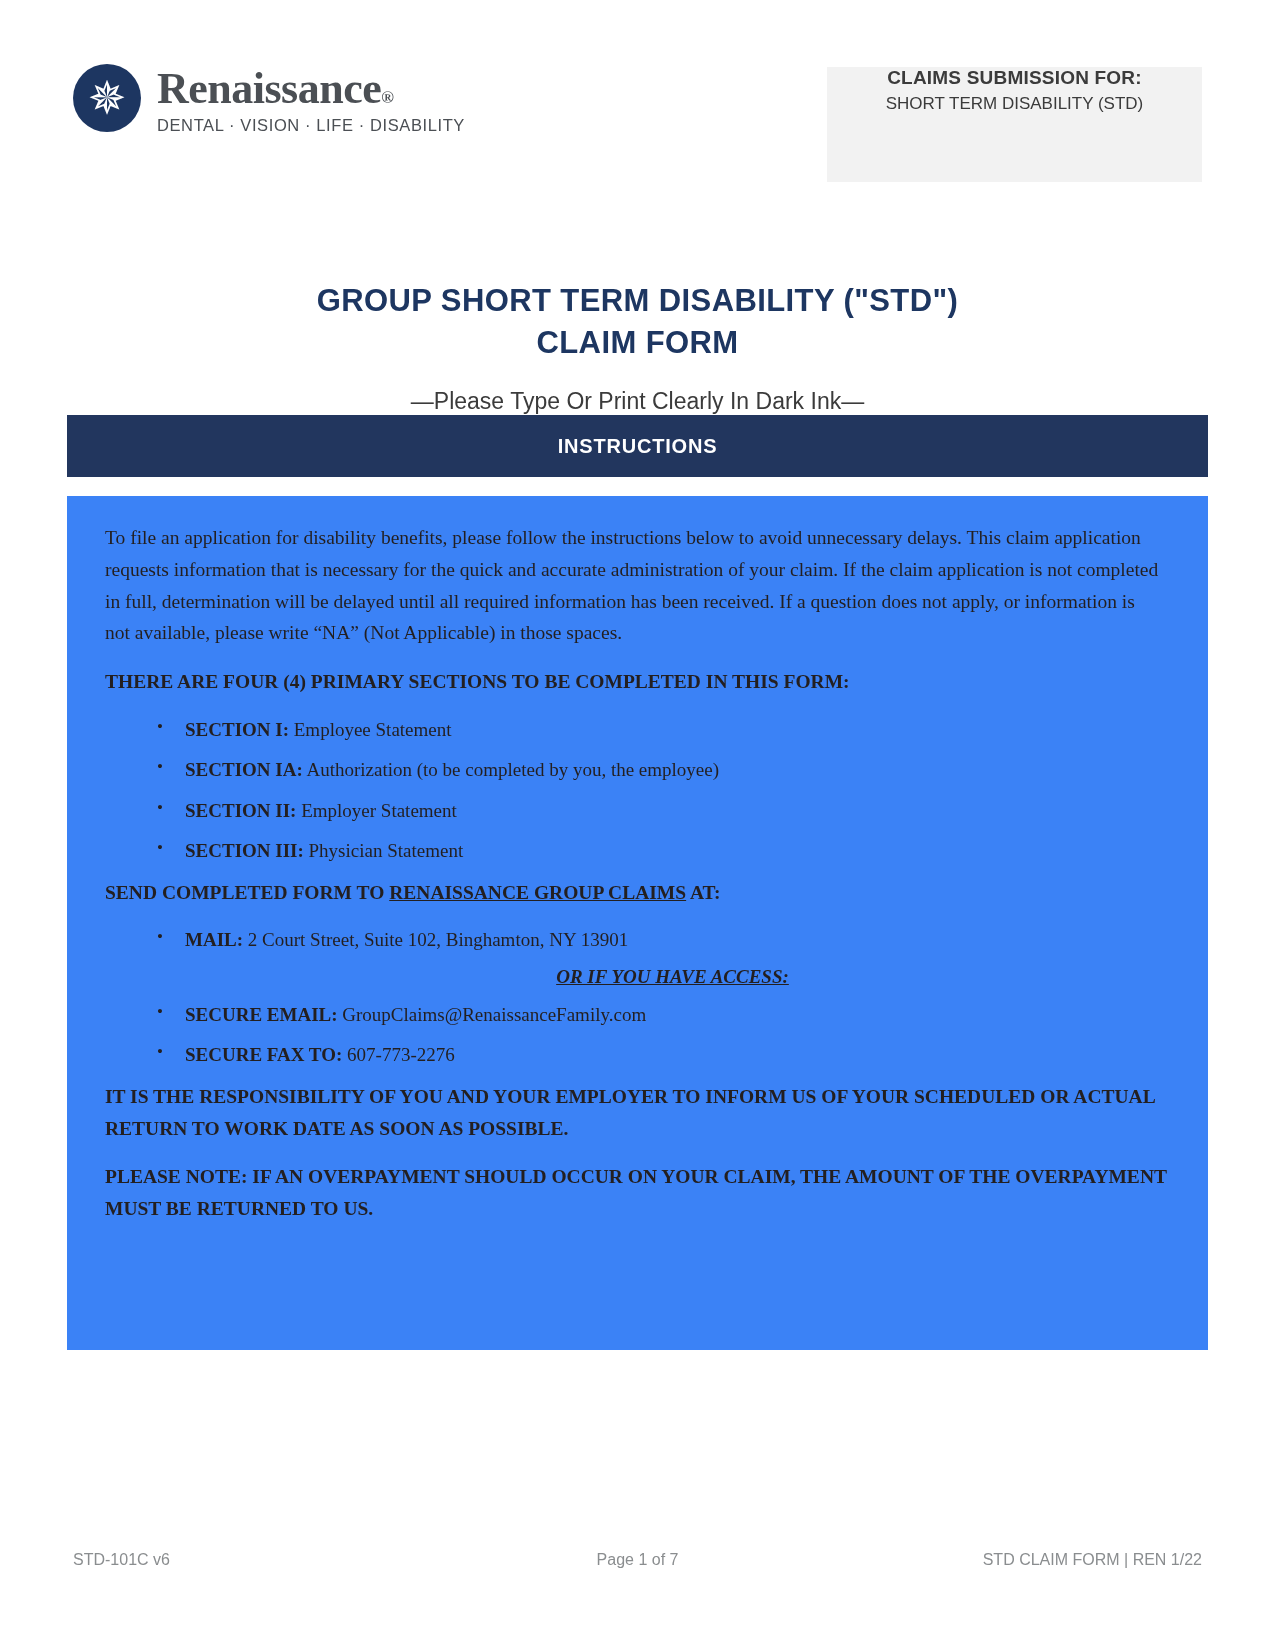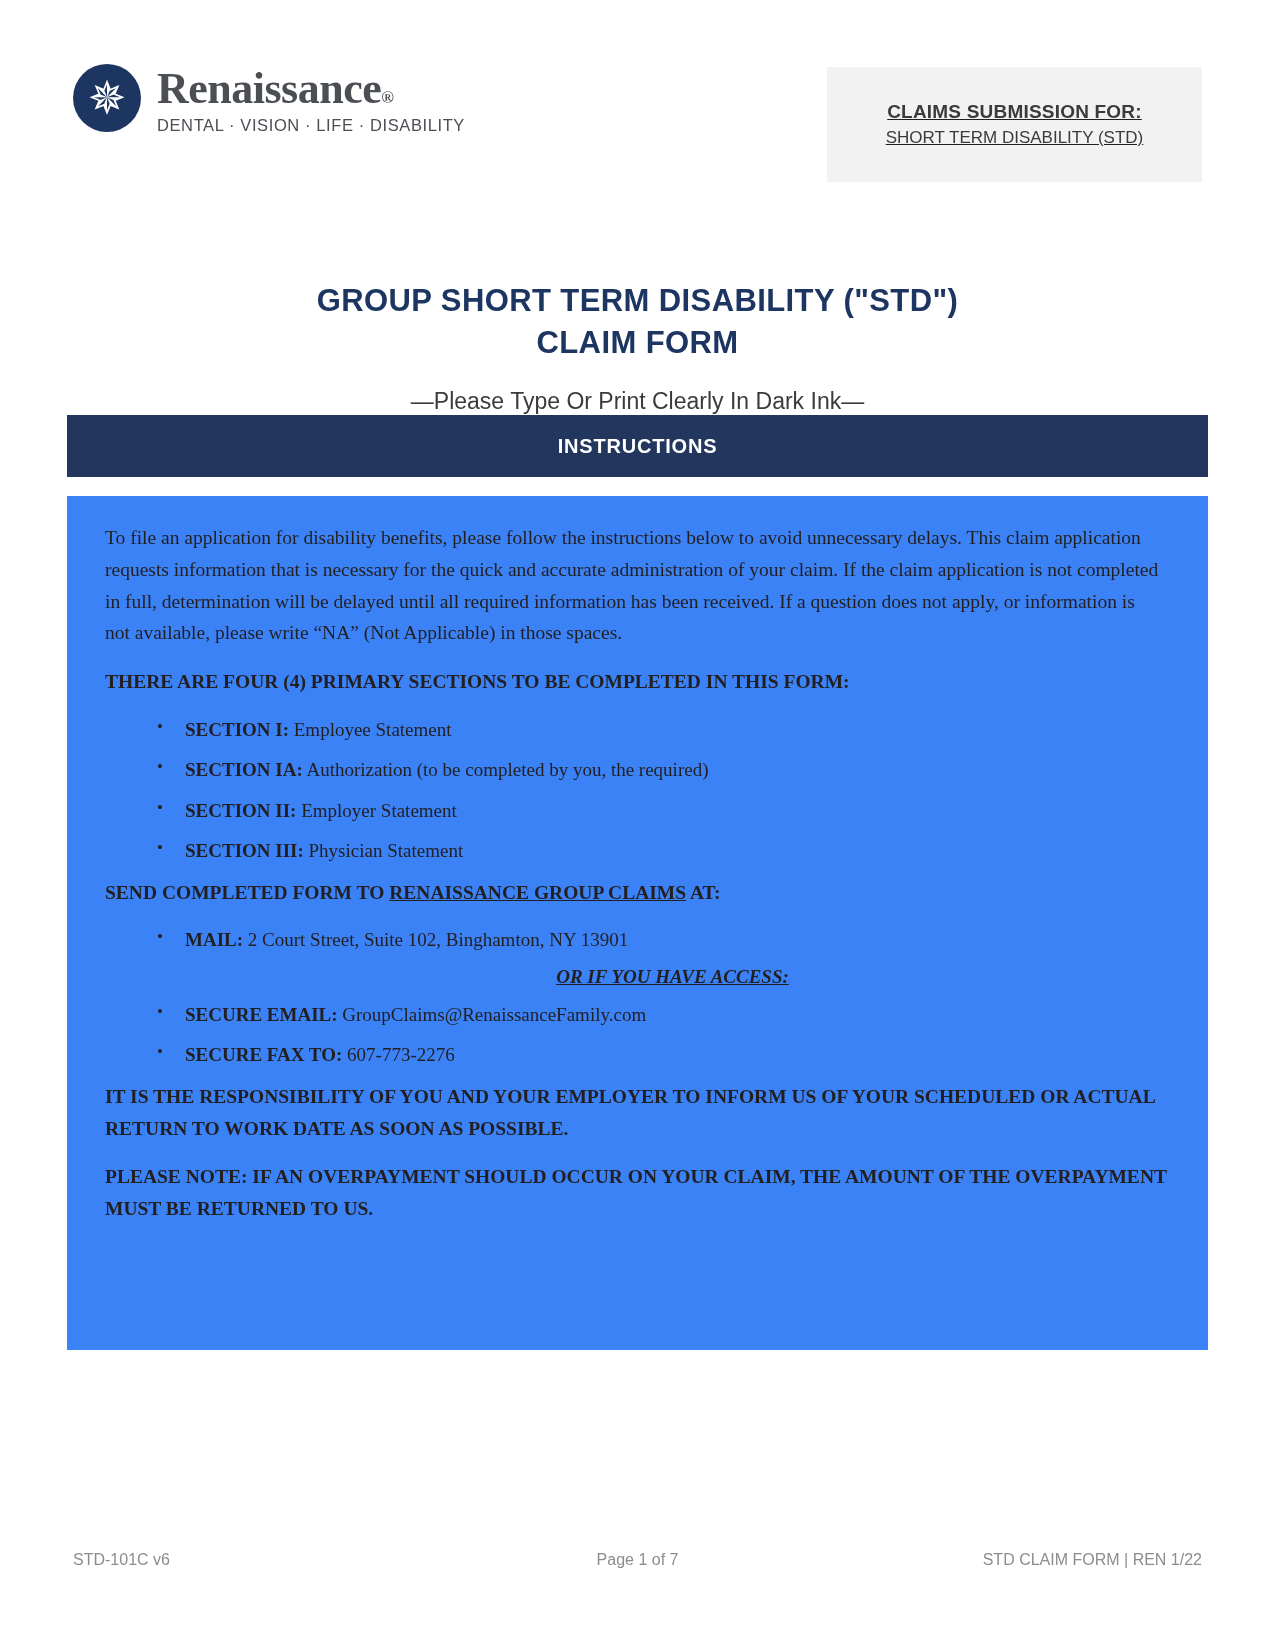--- a/index.html
+++ b/index.html
@@ -84,22 +84,21 @@
   .claims-box {
     position: absolute;
     right: 0;
     top: 5px;
     width: 375px;
     height: 115px;
     background: #f2f2f2;
     display: flex;
     flex-direction: column;
     align-items: center;
-    justify-content: center;
-    text-decoration: underline;
+    justify-content: flex-start;
   }
   .claims-title {
     font-size: 19px;
     font-weight: bold;
     color: #3b3b3b;
     letter-spacing: 0.2px;
   }
   .claims-sub {
     margin-top: 5px;
     font-size: 17px;
@@ -289,21 +288,21 @@
   </div>
 
   <div class="panel">
 
     <p class="intro">To file an application for disability benefits, please follow the instructions below to avoid unnecessary delays. This claim application requests information that is necessary for the quick and accurate administration of your claim. If the claim application is not completed in full, determination will be delayed until all required information has been received. If a question does not apply, or information is not available, please write “NA” (Not Applicable) in those spaces.</p>
 
     <p class="lead-bold">THERE ARE FOUR (4) PRIMARY SECTIONS TO BE COMPLETED IN THIS FORM:</p>
 
     <ul class="bullets">
       <li><span class="b">SECTION I:</span><span> Employee Statement</span></li>
-      <li><span class="b">SECTION IA:</span><span> Authorization (to be completed by you, the required)</span></li>
+      <li><span class="b">SECTION IA:</span><span> Authorization (to be completed by you, the employee)</span></li>
       <li><span class="b">SECTION II:</span><span> Employer Statement</span></li>
       <li><span class="b">SECTION III:</span><span> Physician Statement</span></li>
     </ul>
 
     <p class="send-line"><span>SEND COMPLETED FORM TO </span><span class="u">RENAISSANCE GROUP CLAIMS</span><span> AT:</span></p>
 
     <ul class="bullets">
       <li><span class="b">MAIL:</span><span> 2 Court Street, Suite 102, Binghamton, NY 13901</span></li>
     </ul>
 

